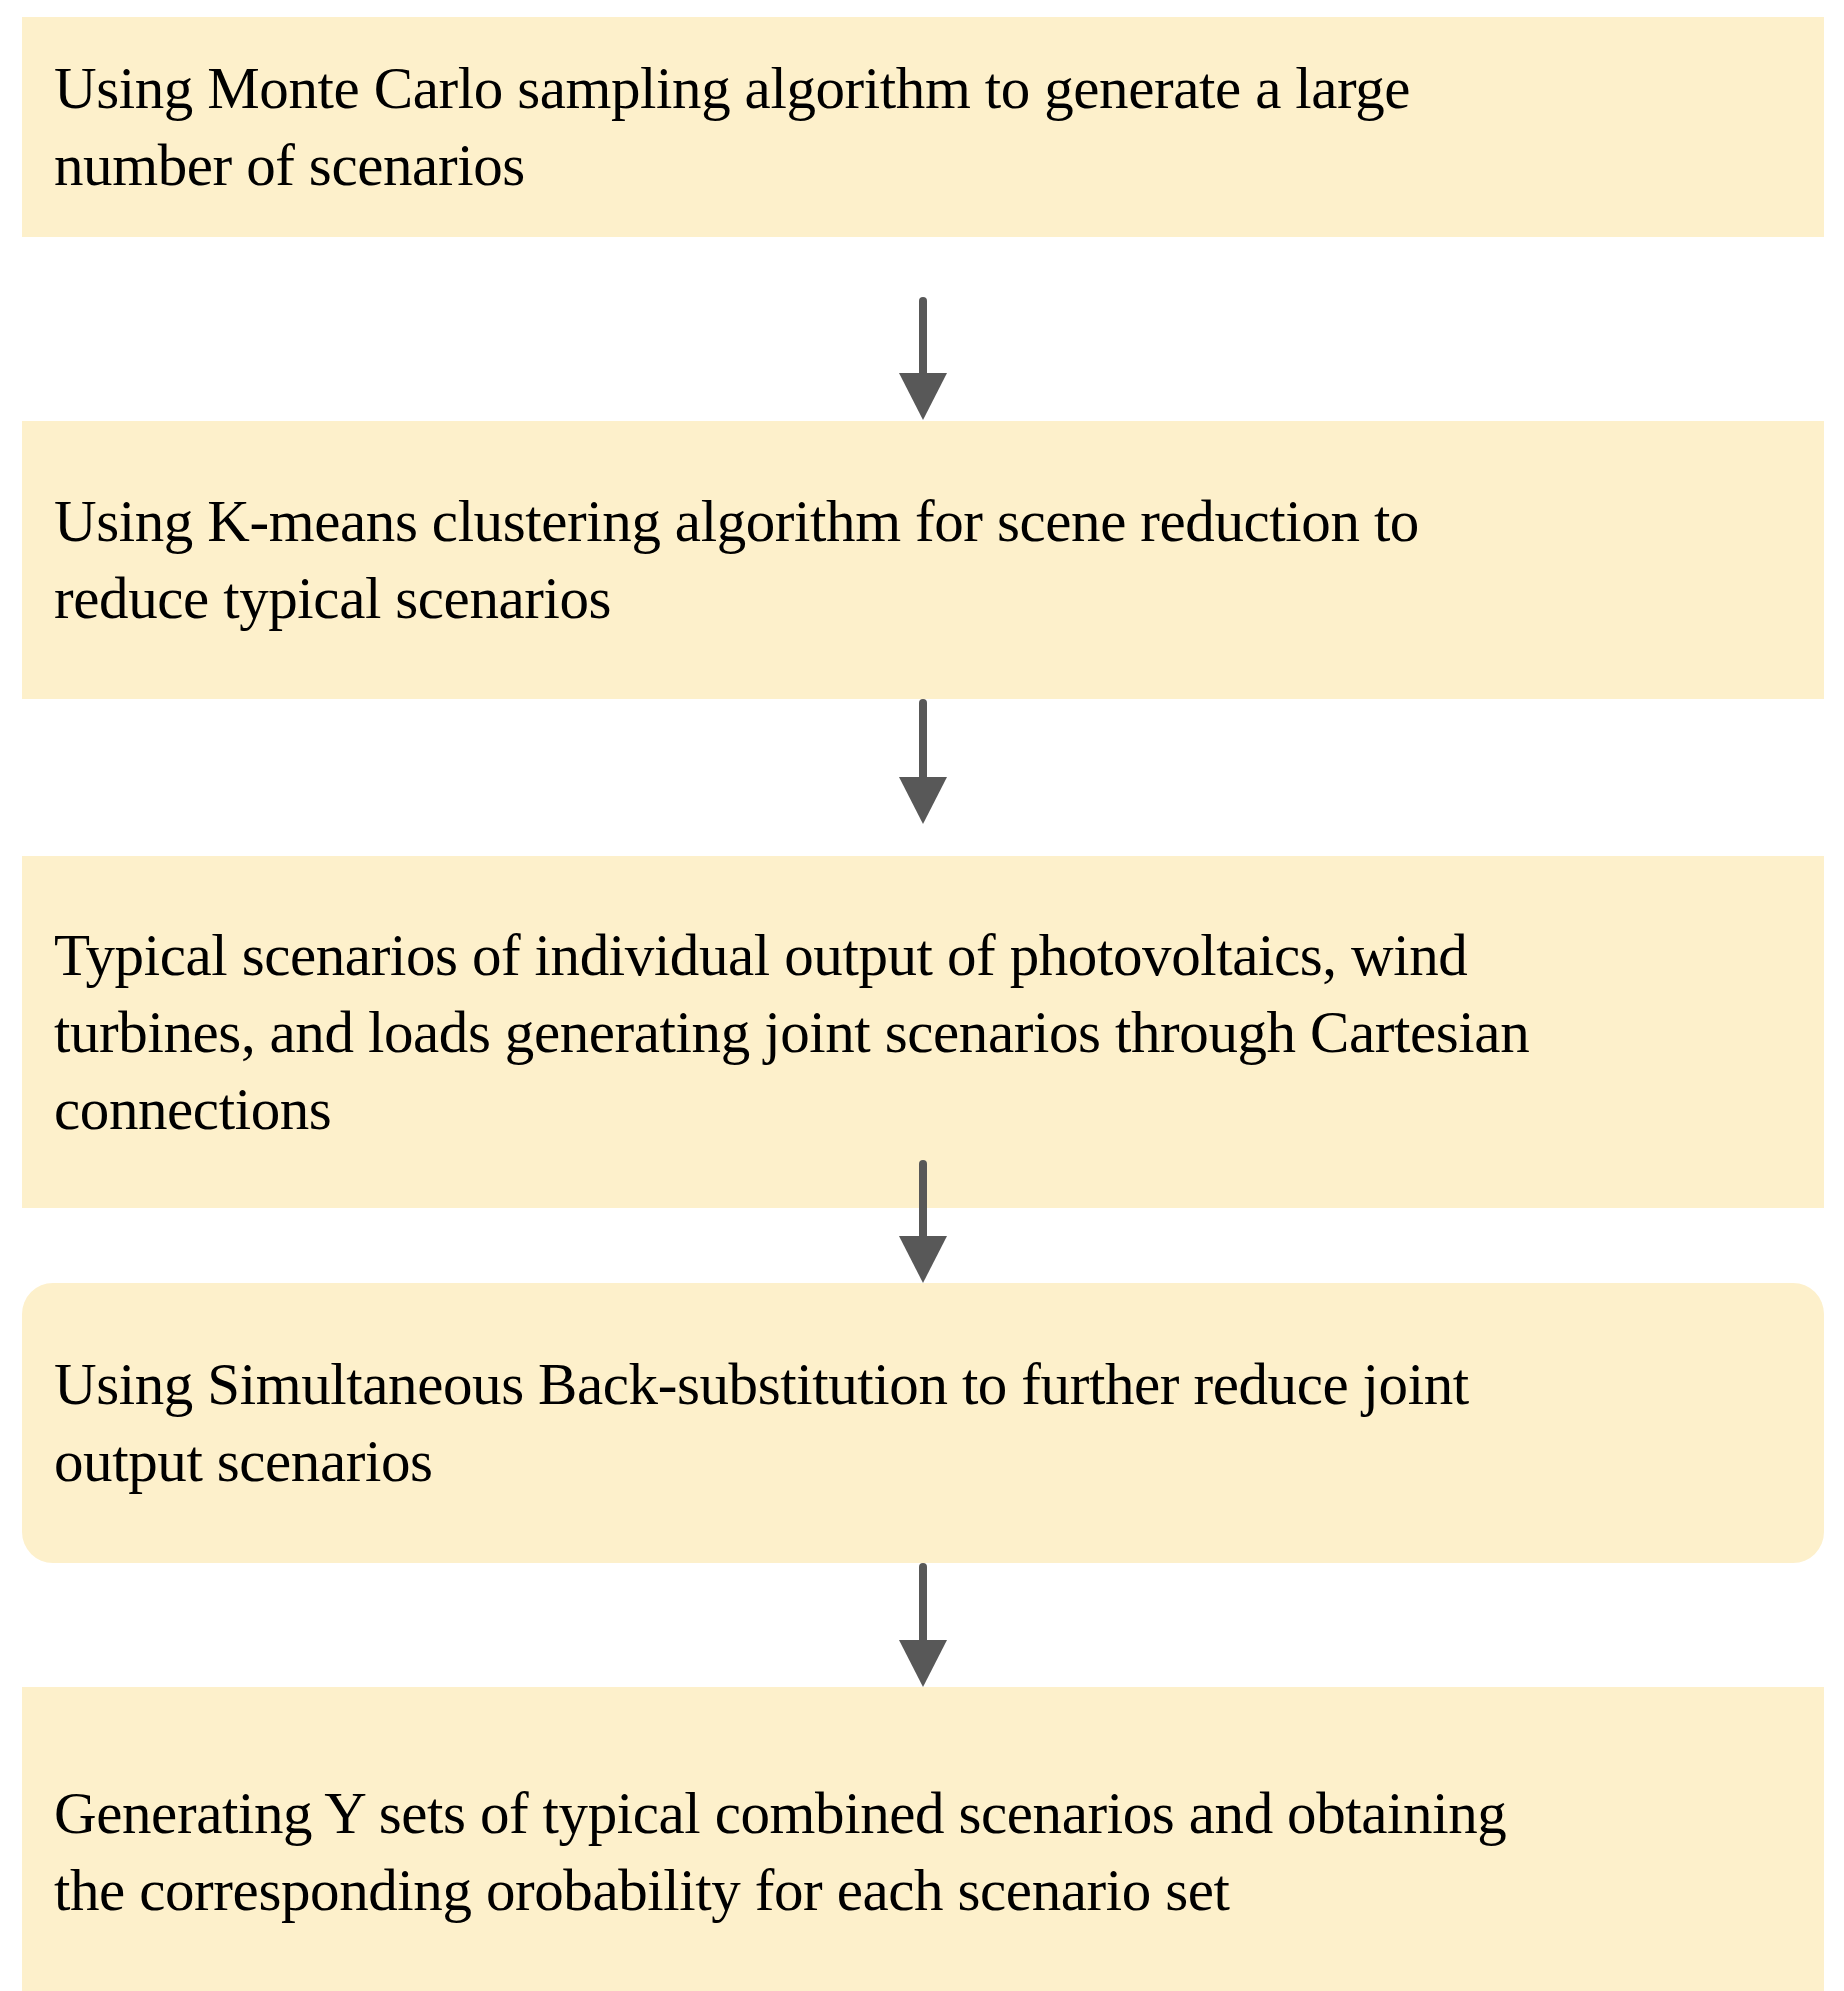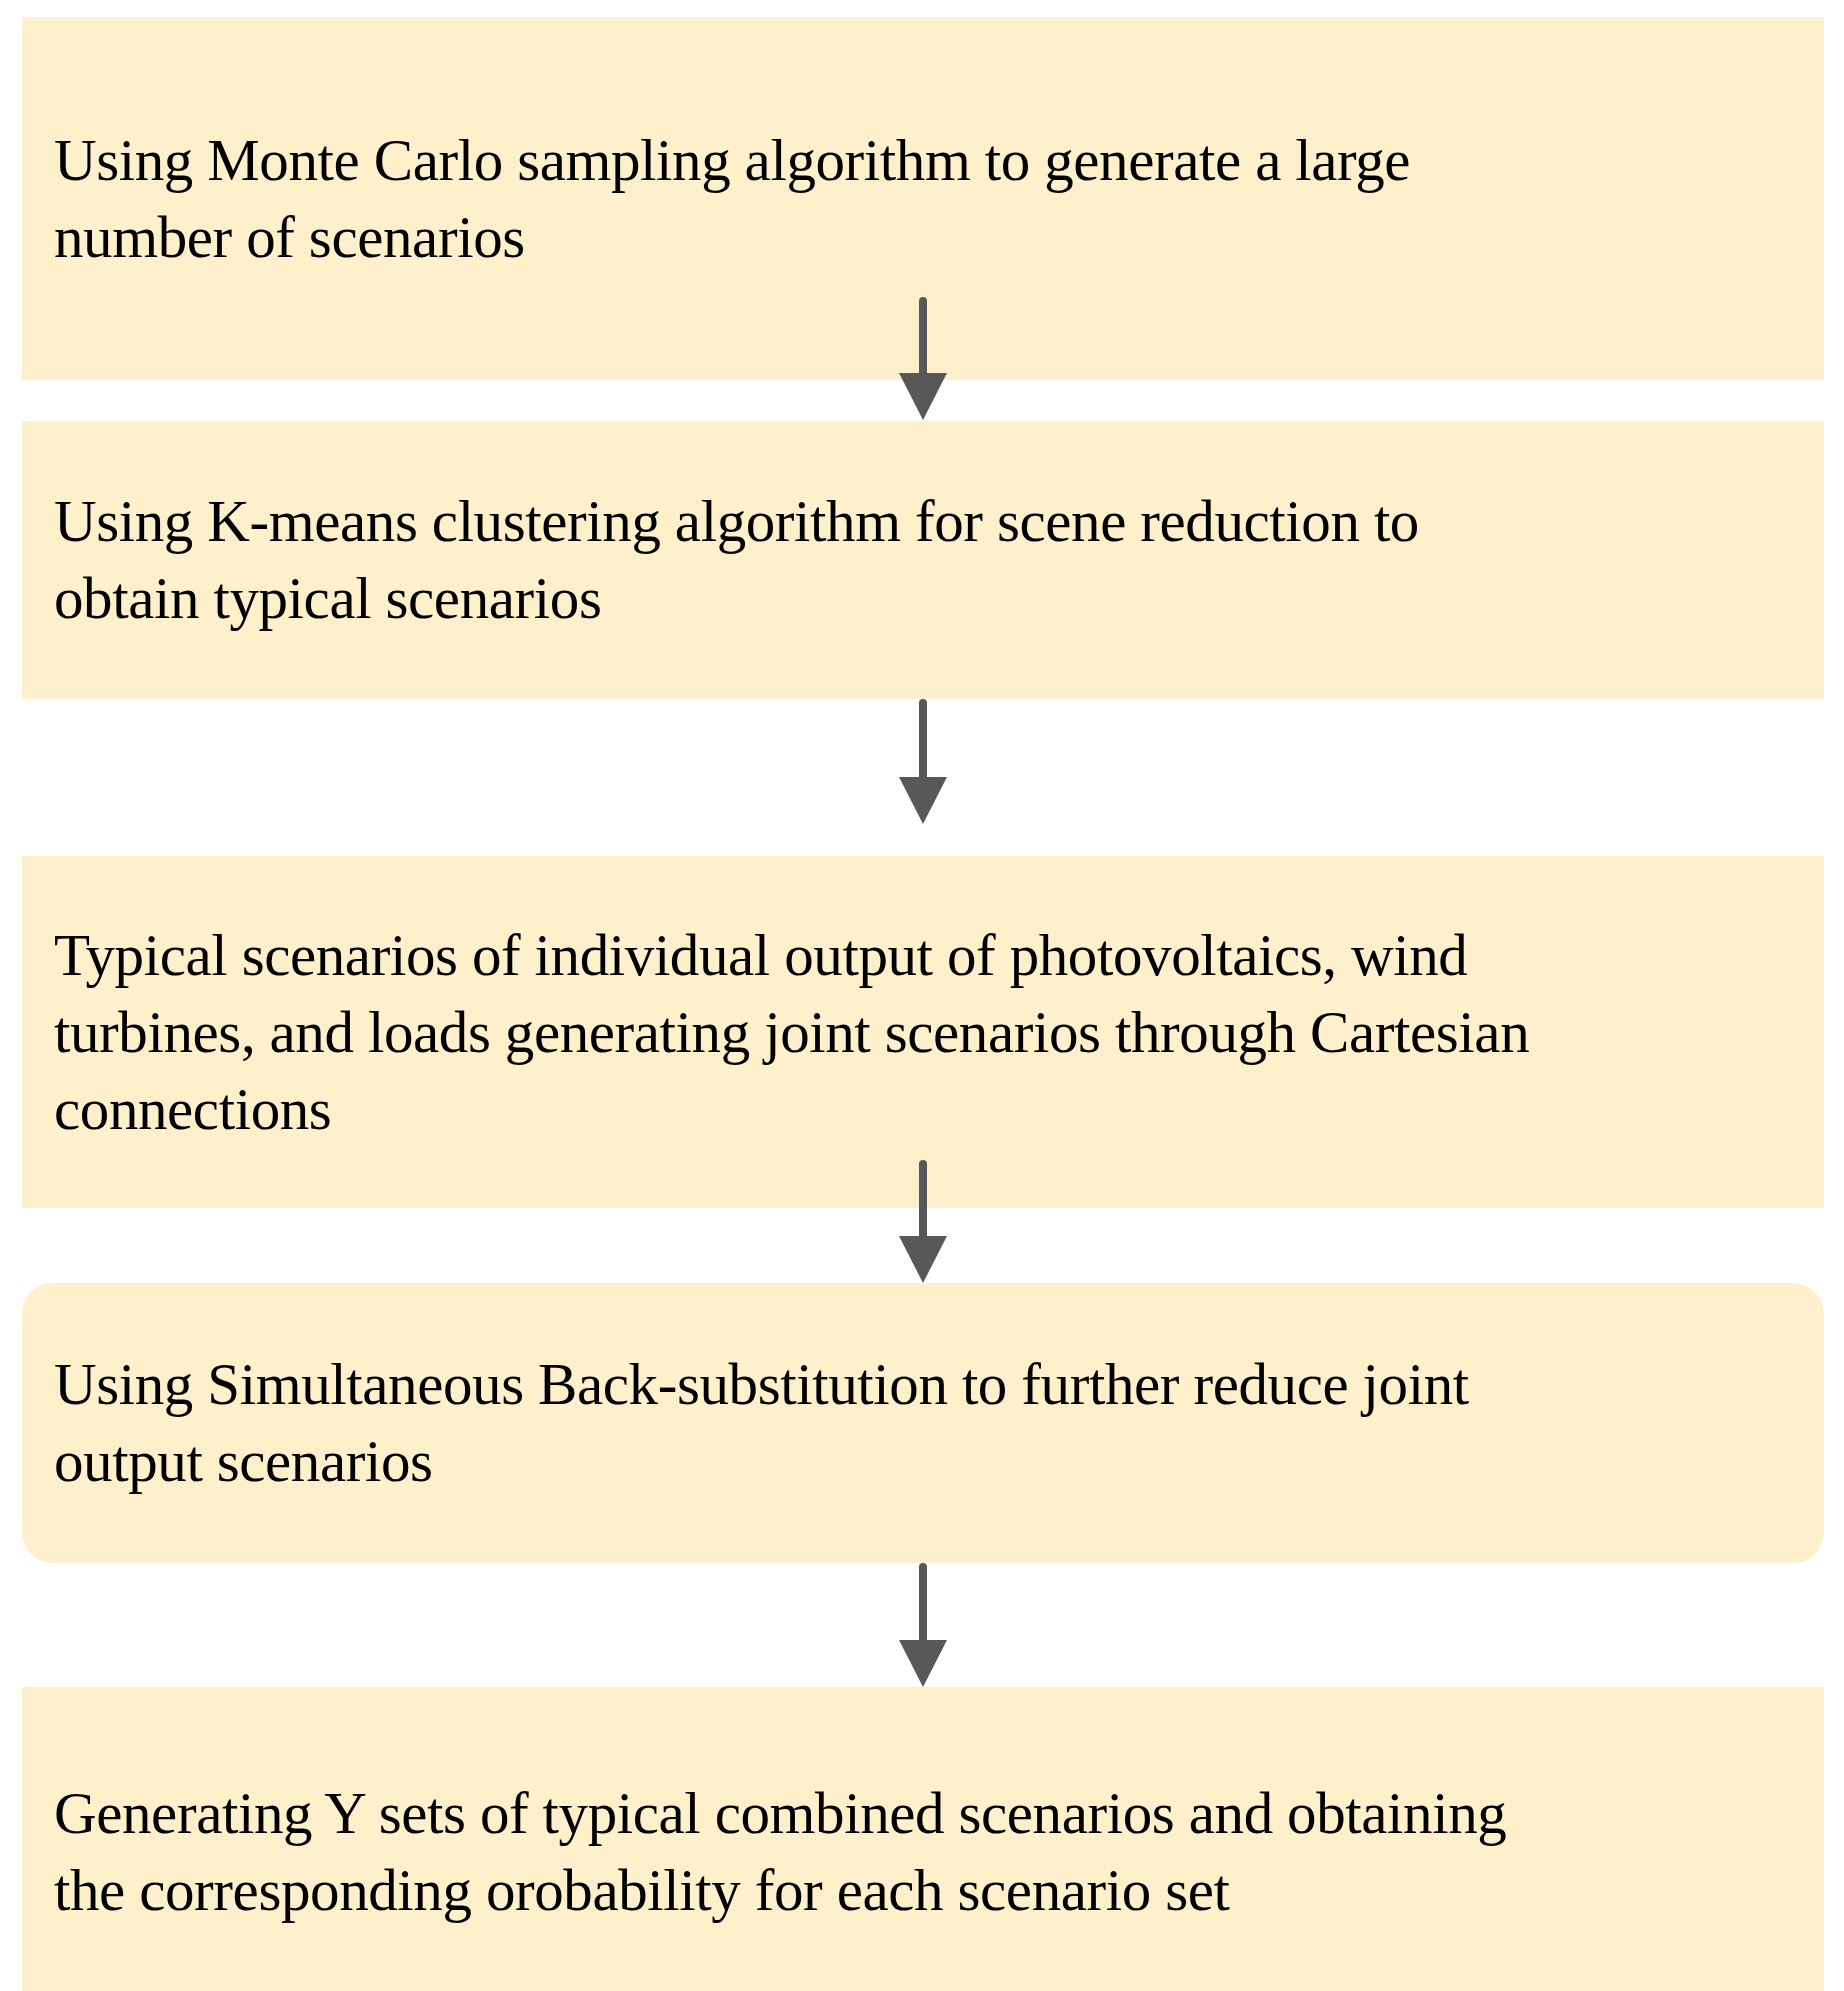--- a/index.html
+++ b/index.html
@@ -26,21 +26,21 @@
     display:flex;
     align-items:center;
   }
   .step-box p{
     padding:0 32px;
     font-size:59px;
     line-height:77px;
     letter-spacing:-0.4px;
     white-space:pre-line;
   }
-  .box1{top:17px;height:363px;}
+  .box1{top:17px;height:220px;}
   .box2{top:421px;height:278px;}
   .box3{top:856px;height:352px;align-items:center;}
   .box4{top:1283px;height:280px;border-radius:31px;}
   .box5{top:1687px;height:329px;}
 
   .arrow{
     position:absolute;
     left:923px;
     transform:translateX(-50%);
     display:flex;
@@ -74,21 +74,21 @@
 number of scenarios</p>
   </section>
 
   <div class="arrow arrow1">
     <div class="arrow-stem"></div>
     <div class="arrow-head"></div>
   </div>
 
   <section class="step-box box2">
     <p>Using K-means clustering algorithm for scene reduction to
-obtain typical scenarios</p>
+reduce typical scenarios</p>
   </section>
 
   <div class="arrow arrow2">
     <div class="arrow-stem"></div>
     <div class="arrow-head"></div>
   </div>
 
   <section class="step-box box3">
     <p>Typical scenarios of individual output of photovoltaics, wind
 turbines, and loads generating joint scenarios through Cartesian

